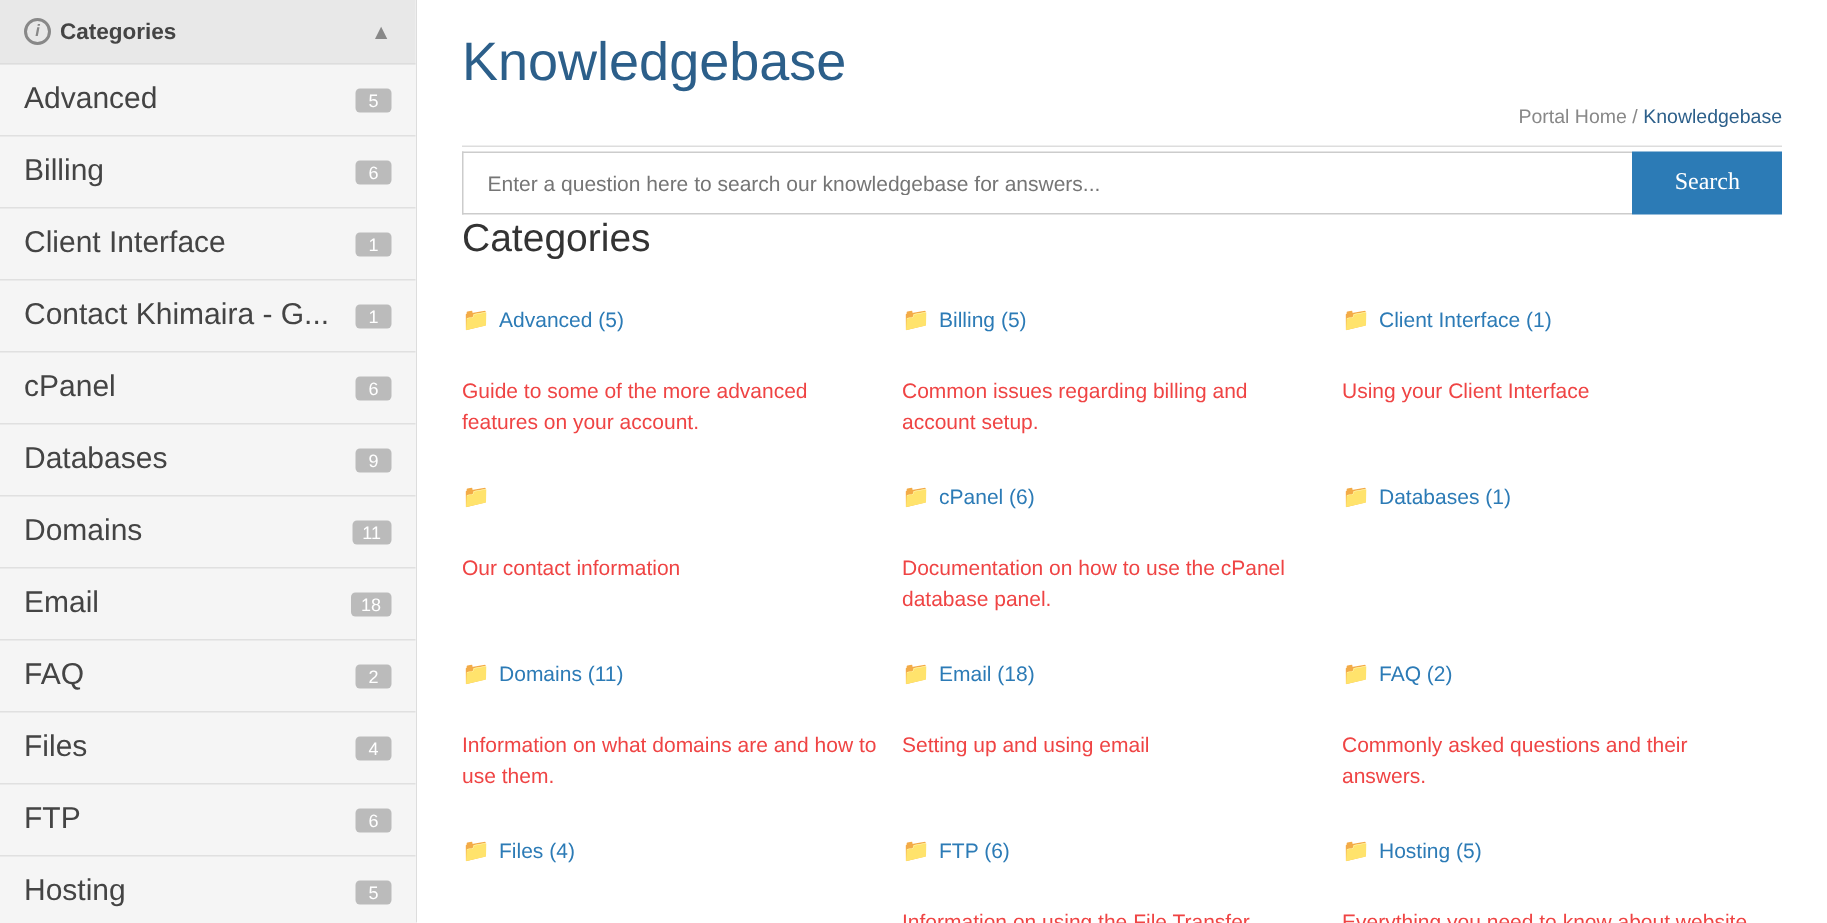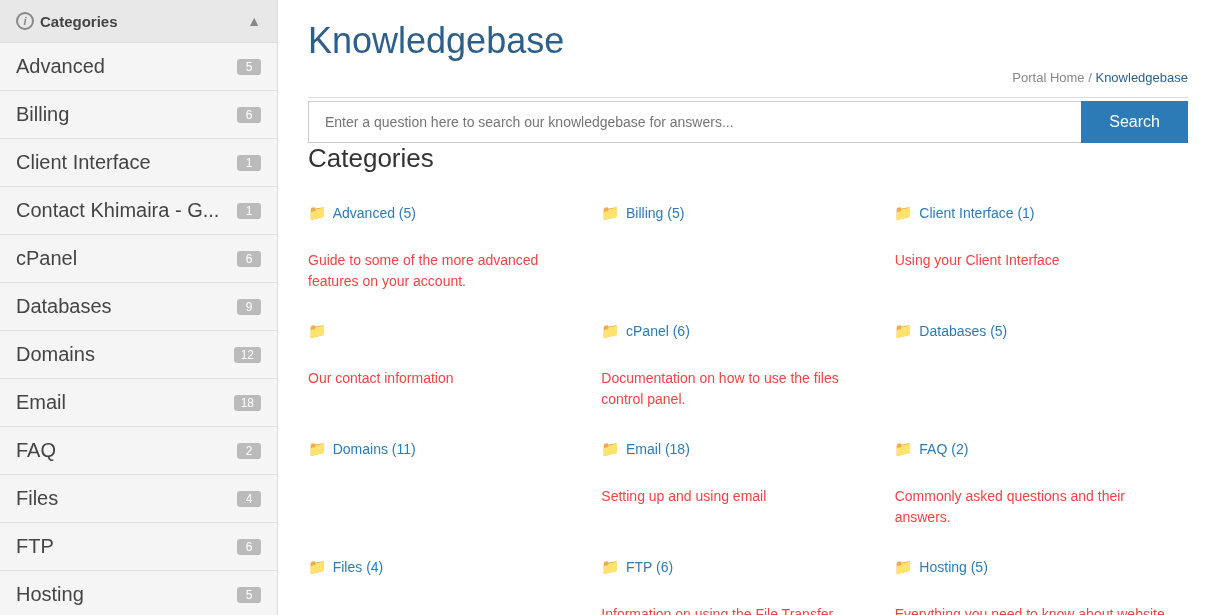--- a/index.html
+++ b/index.html
@@ -87,20 +87,21 @@
       color: #aaa;
       outline: none;
     }
     .search-bar button {
       background: #2c7bb6;
       color: #fff;
       border: none;
       padding: 12px 28px;
       font-size: 16px;
       cursor: pointer;
+      font-family: Liberation Serif, serif;
     }
 
     .categories-title {
       font-size: 26px;
       font-weight: normal;
       color: #333;
       margin-bottom: 20px;
     }
 
     .categories-grid {
@@ -165,21 +166,21 @@
       <div class="sidebar-item">
       <span class="sidebar-item-label">cPanel</span>
       <span class="sidebar-item-count">6</span>
     </div>
       <div class="sidebar-item">
       <span class="sidebar-item-label">Databases</span>
       <span class="sidebar-item-count">9</span>
     </div>
       <div class="sidebar-item">
       <span class="sidebar-item-label">Domains</span>
-      <span class="sidebar-item-count">12</span>
+      <span class="sidebar-item-count">11</span>
     </div>
       <div class="sidebar-item">
       <span class="sidebar-item-label">Email</span>
       <span class="sidebar-item-count">18</span>
     </div>
       <div class="sidebar-item">
       <span class="sidebar-item-label">FAQ</span>
       <span class="sidebar-item-count">2</span>
     </div>
       <div class="sidebar-item">
@@ -218,52 +219,54 @@
         <span class="folder-icon">📁</span>
         <span>Advanced (5)</span>
       </a>
       <div class="category-card-desc">Guide to some of the more advanced features on your account.</div>
     </div>
       <div class="category-card">
       <a class="category-card-link" href="#">
         <span class="folder-icon">📁</span>
         <span>Billing (5)</span>
       </a>
+      <div class="category-card-desc">Common issues regarding billing and account setup.</div>
     </div>
       <div class="category-card">
       <a class="category-card-link" href="#">
         <span class="folder-icon">📁</span>
         <span>Client Interface (1)</span>
       </a>
       <div class="category-card-desc">Using your Client Interface</div>
     </div>
       <div class="category-card">
       <a class="category-card-link" href="#">
         <span class="folder-icon">📁</span>
       </a>
       <div class="category-card-desc">Our contact information</div>
     </div>
       <div class="category-card">
       <a class="category-card-link" href="#">
         <span class="folder-icon">📁</span>
         <span>cPanel (6)</span>
       </a>
-      <div class="category-card-desc">Documentation on how to use the files control panel.</div>
-    </div>
-      <div class="category-card">
-      <a class="category-card-link" href="#">
-        <span class="folder-icon">📁</span>
-        <span>Databases (5)</span>
+      <div class="category-card-desc">Documentation on how to use the cPanel database panel.</div>
+    </div>
+      <div class="category-card">
+      <a class="category-card-link" href="#">
+        <span class="folder-icon">📁</span>
+        <span>Databases (1)</span>
       </a>
     </div>
       <div class="category-card">
       <a class="category-card-link" href="#">
         <span class="folder-icon">📁</span>
         <span>Domains (11)</span>
       </a>
+      <div class="category-card-desc">Information on what domains are and how to use them.</div>
     </div>
       <div class="category-card">
       <a class="category-card-link" href="#">
         <span class="folder-icon">📁</span>
         <span>Email (18)</span>
       </a>
       <div class="category-card-desc">Setting up and using email</div>
     </div>
       <div class="category-card">
       <a class="category-card-link" href="#">

